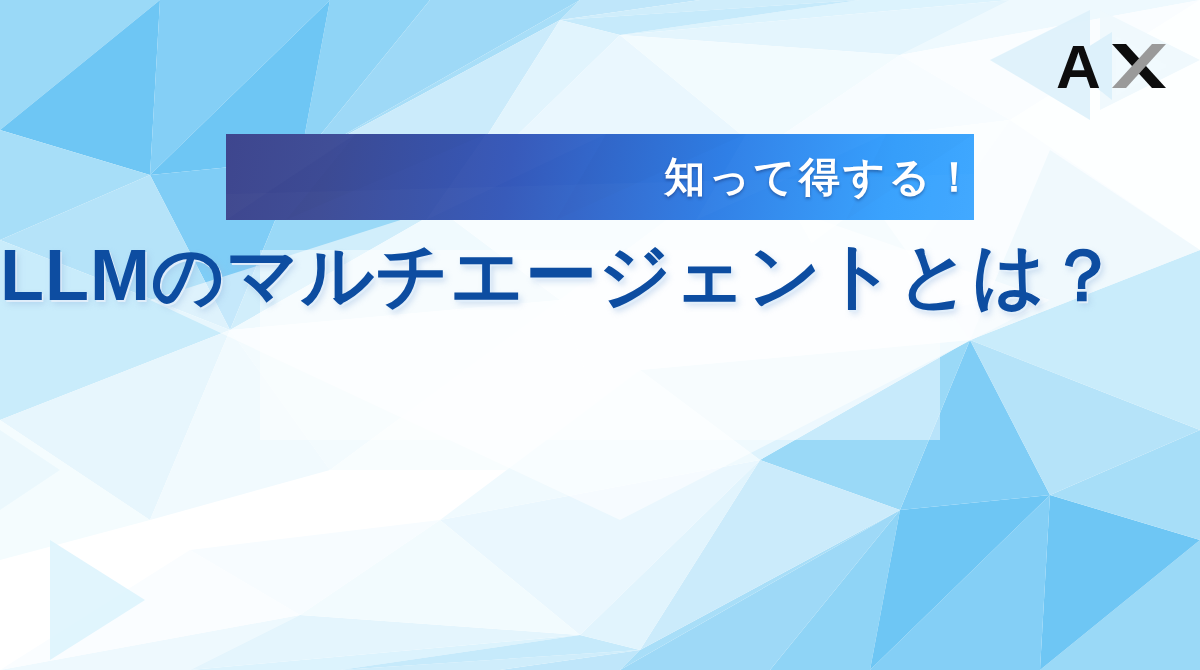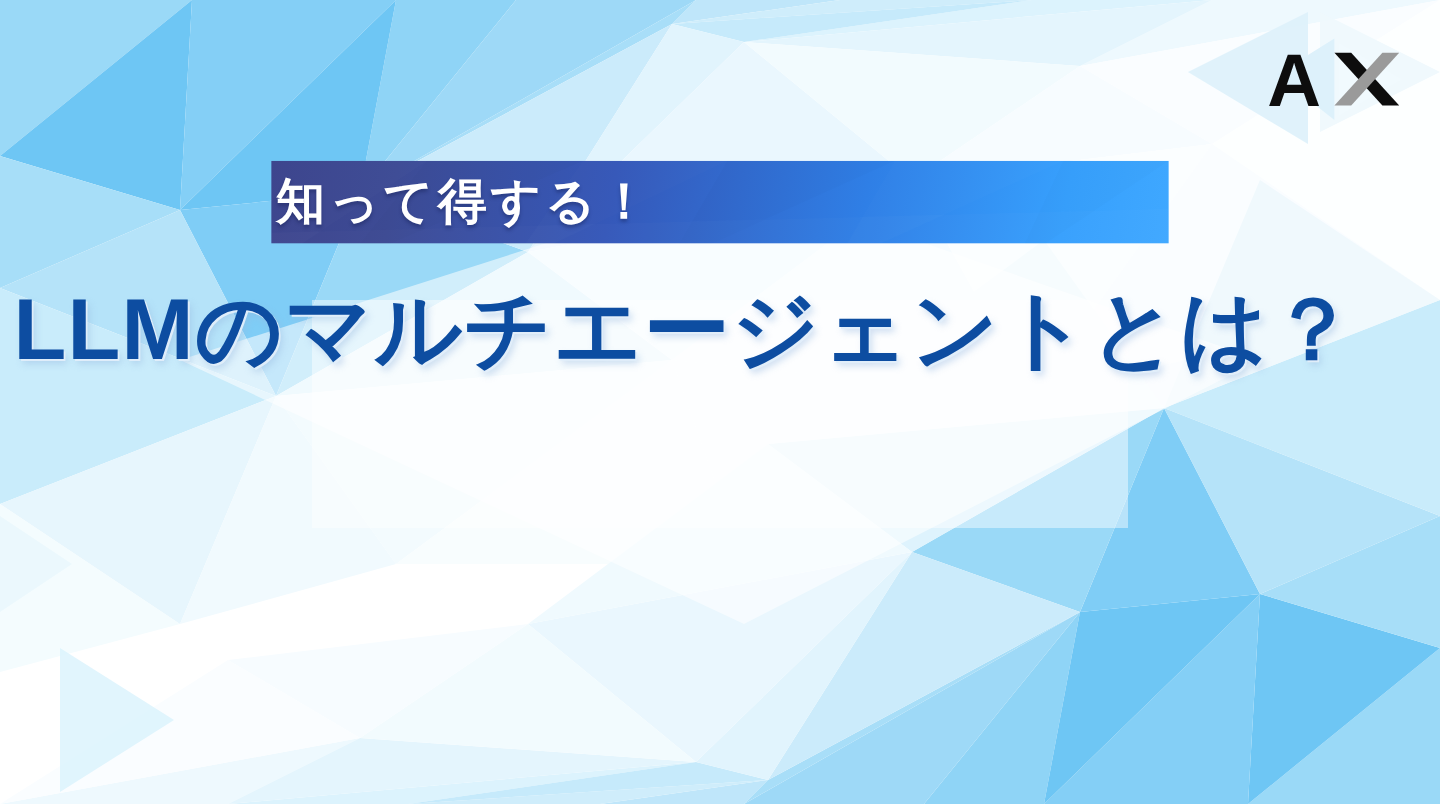--- a/index.html
+++ b/index.html
@@ -32,25 +32,25 @@
     width: 130px;
     height: 80px;
     z-index: 5;
   }
   
   #ribbon {
     position: absolute;
     left: 226px;
     top: 134px;
     width: 748px;
-    height: 69px;
+    height: 86px;
     z-index: 4;
     display: flex;
     align-items: center;
-    justify-content: flex-start;
+    justify-content: flex-end;
     overflow: hidden;
   }
   #ribbon-bg {
     position: absolute;
     inset: 0;
     background: linear-gradient(100deg, #3b438c 0%, #3d4b95 14%, #3558b9 38%, #2f7fe6 66%, #37a0fd 88%, #3fa8ff 100%);
   }
   #ribbon-facets {
     position: absolute;
     inset: 0;
@@ -68,21 +68,21 @@
     text-shadow: 0 2px 3px rgba(18,30,80,.38);
     transform: translateX(4px);
   }
   
   #headline {
     position: absolute;
     left: 0;
     top: 228px;
     width: 1131px;
     z-index: 4;
-    text-align: right;
+    text-align: left;
     pointer-events: none;
   }
   .headline-line {
     color: #0d4da1;
     font-size: 72px;
     font-weight: 700;
     line-height: 1.33;
     letter-spacing: .015em;
     white-space: nowrap;
     text-shadow: 1.5px 2px 0 rgba(225,238,250,.95), 3px 4px 6px rgba(150,185,225,.45);

